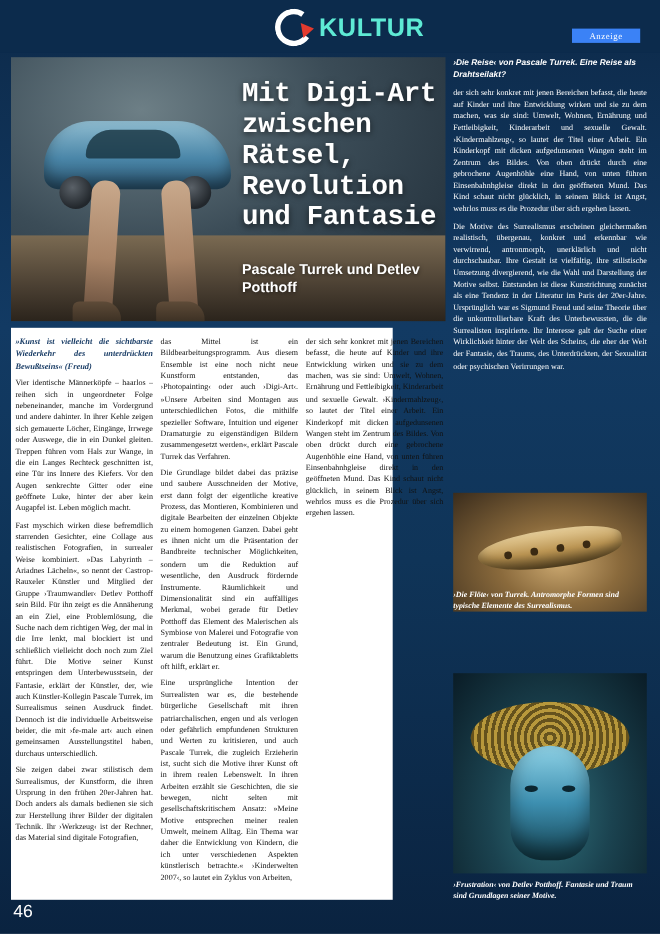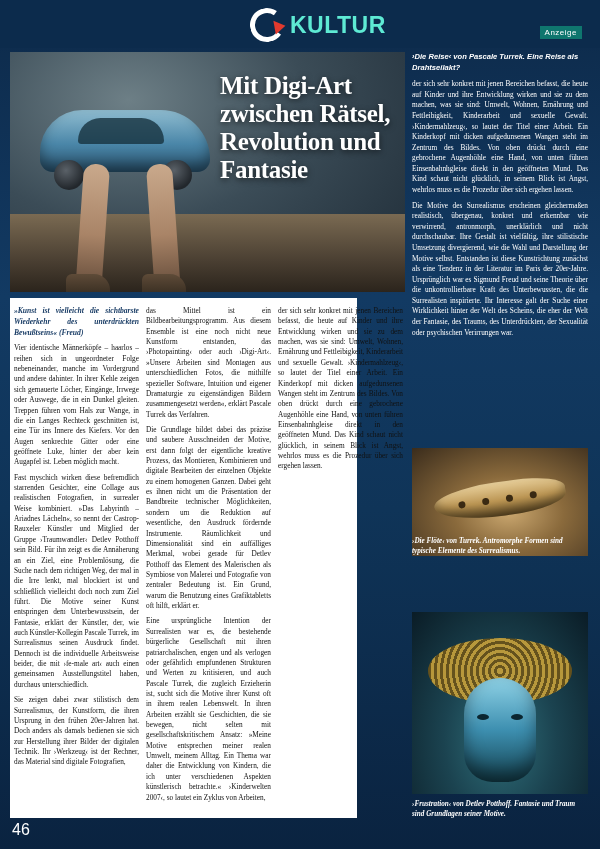--- a/index.html
+++ b/index.html
@@ -55,25 +55,25 @@
   .kultur-text {
     color: #5eead4;
     font-family: "Liberation Sans", sans-serif;
     font-weight: bold;
     font-size: 23px;
     letter-spacing: 0.5px;
   }
   .anzeige {
     position: absolute;
     right: 18px; top: 26px;
-    background: #0f766e;
-    color: #ffffff;
-    font-family: Liberation Sans, sans-serif;
+    background: #3b82f6;
+    color: #ffffff;
+    font-family: Liberation Serif, serif;
     font-size: 8px;
-    padding: 2px 5px;
+    padding: 2px 16px;
     letter-spacing: 0.5px;
   }
 
   
   .hero {
     position: absolute;
     left: 10px; top: 52px;
     width: 395px; height: 240px;
     background:
       radial-gradient(ellipse at 30% 20%, #6d7f86 0%, #3b4c57 45%, #1d2a35 100%);
@@ -125,21 +125,21 @@
     border-radius: 6px 16px 8px 8px;
   }
   .hero-shoe.s1 { left: 56px; top: 222px; }
   .hero-shoe.s2 { left: 132px; top: 222px; }
 
   .hero-title {
     position: absolute;
     left: 210px; top: 20px;
     width: 180px;
     color: #ffffff;
-    font-family: Liberation Serif, serif;
+    font-family: Liberation Mono, monospace;
     font-weight: bold;
     font-size: 25px;
     line-height: 1.12;
     letter-spacing: -0.3px;
     text-shadow: 0 2px 6px rgba(0,0,0,.6);
   }
   .hero-authors {
     position: absolute;
     left: 210px; top: 185px;
     width: 185px;
@@ -297,20 +297,21 @@
   <div class="hero">
     <div class="hero-horizon"></div>
     <div class="hero-car"></div>
     <div class="hero-wheel w1"></div>
     <div class="hero-wheel w2"></div>
     <div class="hero-leg l1"></div>
     <div class="hero-leg l2"></div>
     <div class="hero-shoe s1"></div>
     <div class="hero-shoe s2"></div>
     <div class="hero-title">Mit Digi-Art zwischen Rätsel, Revolution und Fantasie</div>
+    <div class="hero-authors">Pascale Turrek und Detlev Potthoff</div>
   </div>
 
   <div class="textpanel">
     <div class="col c1">
       <p class="lead">»Kunst ist vielleicht die sichtbarste Wiederkehr des unterdrückten Bewußtseins« (Freud)</p>
       <p>Vier identische Männerköpfe – haarlos – reihen sich in ungeordneter Folge nebeneinander, manche im Vordergrund und andere dahinter. In ihrer Kehle zeigen sich gemauerte Löcher, Eingänge, Irrwege oder Auswege, die in ein Dunkel gleiten. Treppen führen vom Hals zur Wange, in die ein Langes Rechteck geschnitten ist, eine Tür ins Innere des Kiefers. Vor den Augen senkrechte Gitter oder eine geöffnete Luke, hinter der aber kein Augapfel ist. Leben möglich macht.</p>
       <p>Fast myschich wirken diese befremdlich starrenden Gesichter, eine Collage aus realistischen Fotografien, in surrealer Weise kombiniert. »Das Labyrinth – Ariadnes Lächeln«, so nennt der Castrop-Rauxeler Künstler und Mitglied der Gruppe ›Traumwandler‹ Detlev Potthoff sein Bild. Für ihn zeigt es die Annäherung an ein Ziel, eine Problemlösung, die Suche nach dem richtigen Weg, der mal in die Irre lenkt, mal blockiert ist und schließlich vielleicht doch noch zum Ziel führt. Die Motive seiner Kunst entspringen dem Unterbewusstsein, der Fantasie, erklärt der Künstler, der, wie auch Künstler-Kollegin Pascale Turrek, im Surrealismus seinen Ausdruck findet. Dennoch ist die individuelle Arbeitsweise beider, die mit ›fe-male art‹ auch einen gemeinsamen Ausstellungstitel haben, durchaus unterschiedlich.</p>
       <p>Sie zeigen dabei zwar stilistisch dem Surrealismus, der Kunstform, die ihren Ursprung in den frühen 20er-Jahren hat. Doch anders als damals bedienen sie sich zur Herstellung ihrer Bilder der digitalen Technik. Ihr ›Werkzeug‹ ist der Rechner, das Material sind digitale Fotografien,</p>
     </div>
     <div class="col c2">

